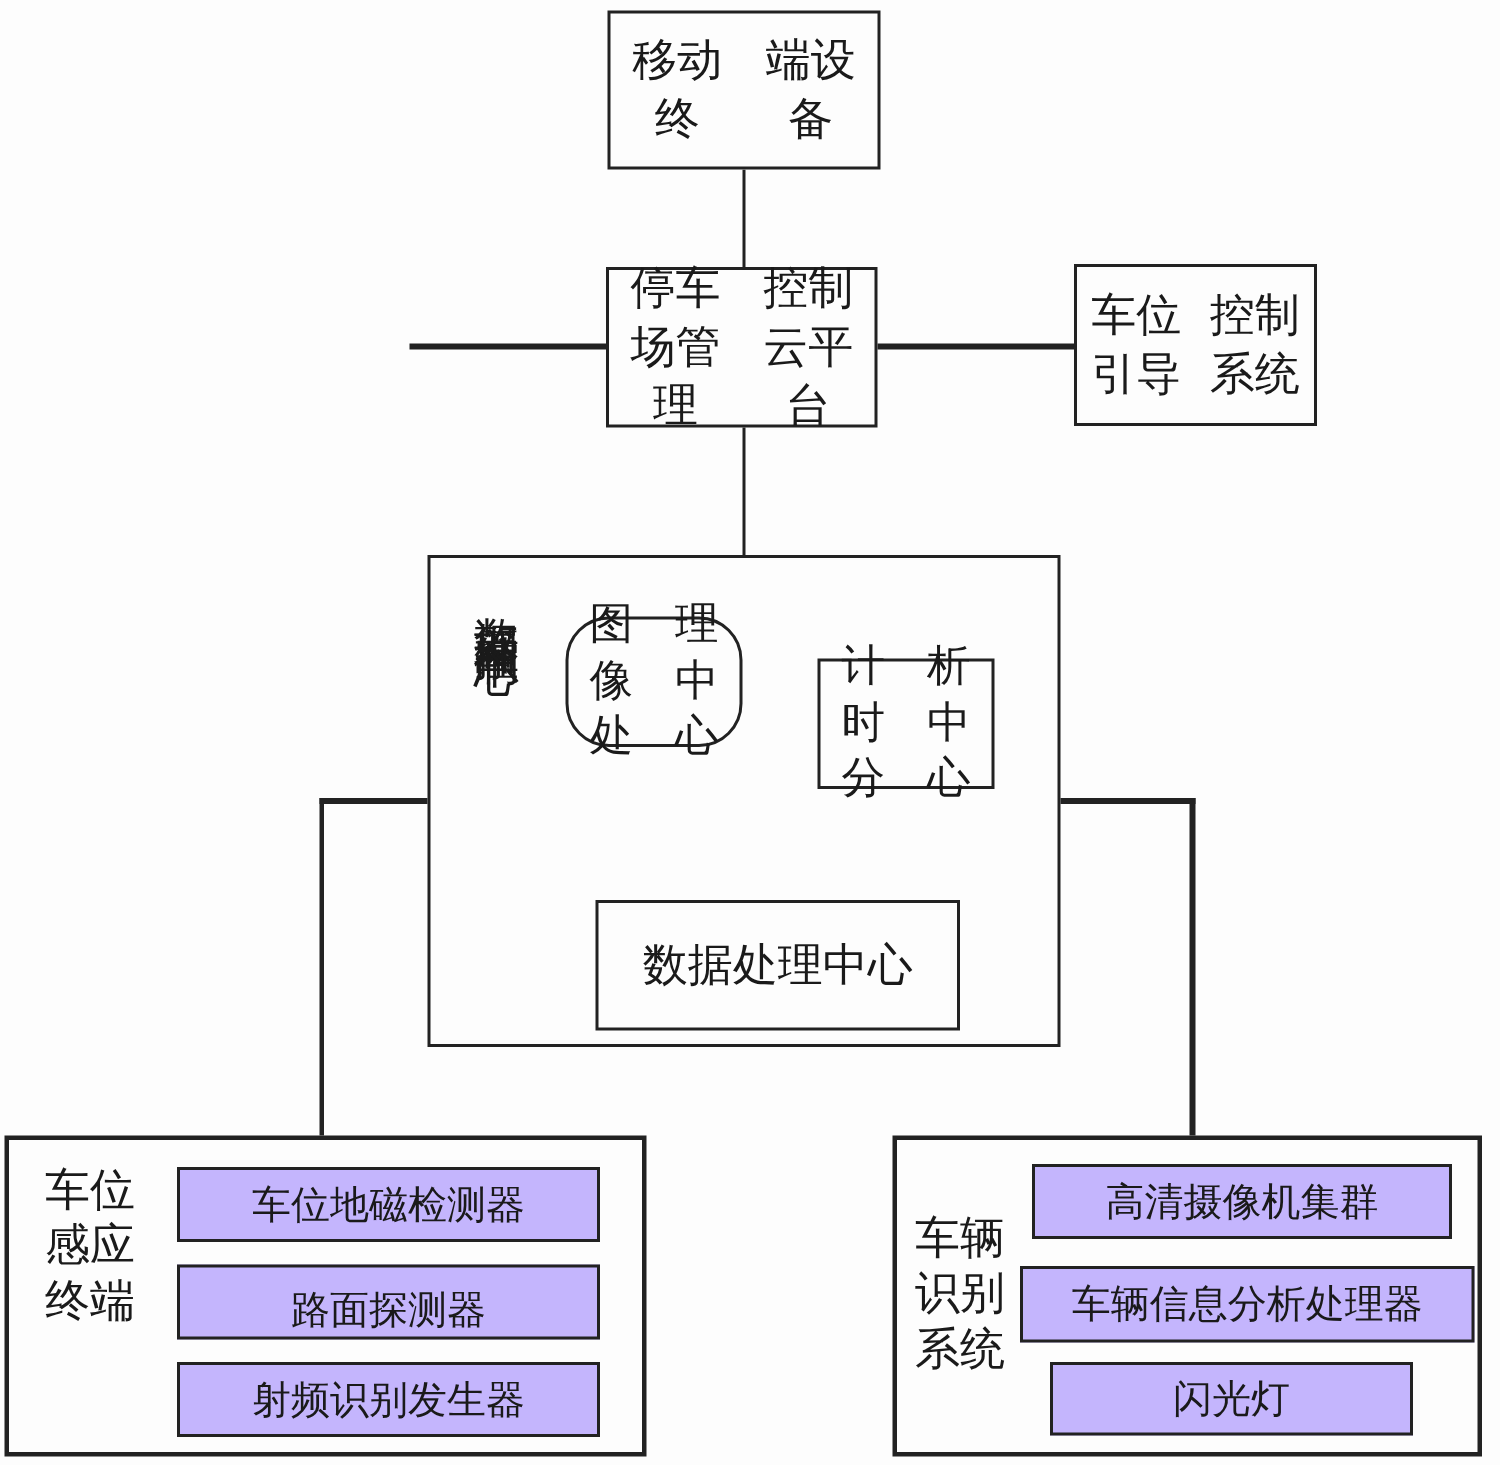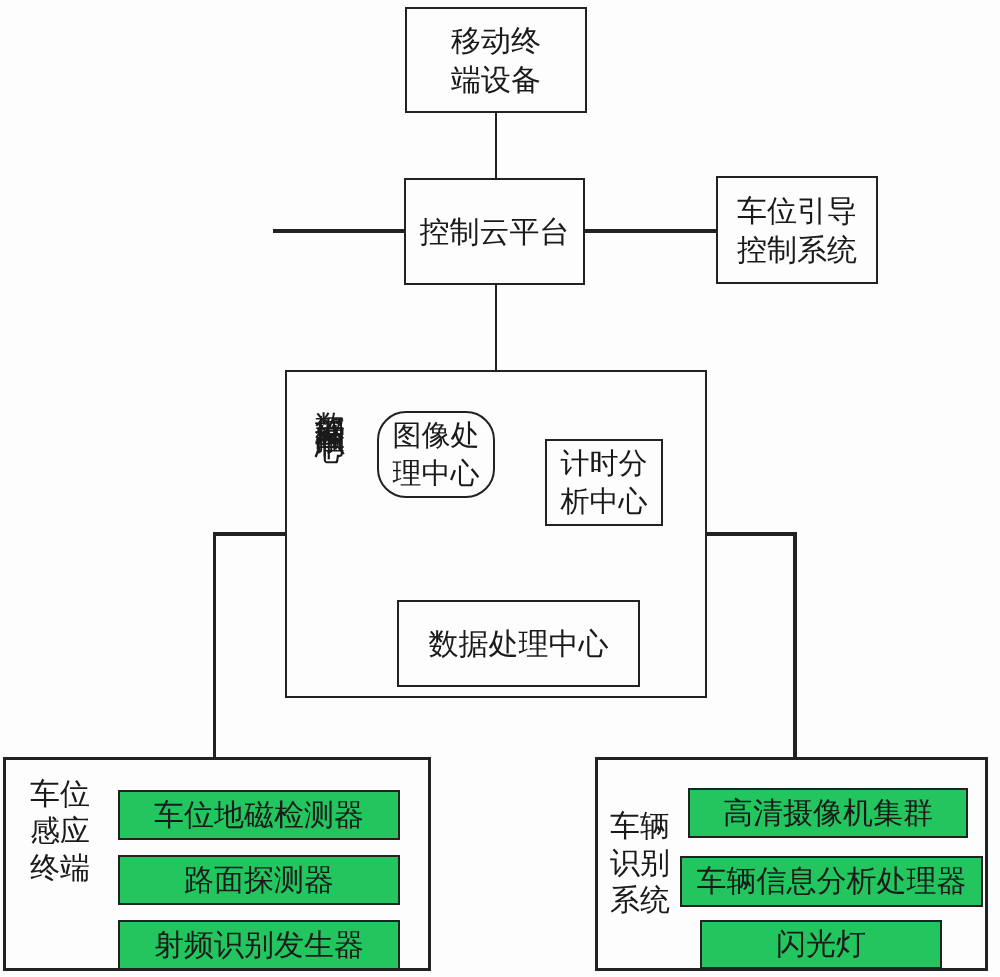--- a/index.html
+++ b/index.html
@@ -15,21 +15,20 @@
     background: #fdfdfd;
     overflow: hidden;
     color: #1a1a1a;
   }
   .box {
     position: absolute;
     box-sizing: border-box;
     border: 2px solid #222222;
     background: #fdfdfd;
     display: flex;
-    flex-direction: column;
     align-items: center;
     justify-content: center;
     text-align: center;
     font-size: 30px;
     line-height: 1.3;
   }
   .container-box {
     position: absolute;
     box-sizing: border-box;
     border: 3px solid #222222;
@@ -53,27 +52,26 @@
     width: 66px;
     text-align: center;
     font-size: 30px;
     line-height: 1.23;
   }
   .side-label span { display: block; }
   .inner-item {
     position: absolute;
     box-sizing: border-box;
     border: 2px solid #222222;
-    background: #22c55e;
+    background: #c4b5fd;
     display: flex;
     align-items: center;
     justify-content: center;
     text-align: center;
-    font-size: 30px;
-    margin-top: 12px;
+    font-size: 26px;
   }
 </style>
 </head>
 <body>
 
 <div class="canvas">
 
   <div class="line" style="left:495px; top:113px; width:2px; height:66px;"></div>
   <div class="line" style="left:273px; top:229px; width:133px; height:4px;"></div>
   <div class="line" style="left:584px; top:229px; width:134px; height:4px;"></div>
@@ -89,20 +87,21 @@
   <div class="line" style="left:706px; top:532px; width:91px; height:4px;"></div>
   <div class="line" style="left:793px; top:532px; width:4px; height:227px;"></div>
 
   <div class="box" style="left:405px; top:7px; width:182px; height:106px;">
     <span>移动终</span>
     <span>端设备</span>
   </div>
 
 
   <div class="box" style="left:404px; top:178px; width:181px; height:107px;">
+    <span>停车场管理</span>
     <span>控制云平台</span>
   </div>
 
   <div class="box" style="left:716px; top:176px; width:162px; height:108px;">
     <span>车位引导</span>
     <span>控制系统</span>
   </div>
 
   <div class="container-box" style="left:285px; top:370px; width:422px; height:328px; border-width:2px;"></div>
   <div class="vlabel" style="left:314px; top:388px; height:290px;">数据管理控制中心</div>
@@ -123,21 +122,21 @@
 
   <div class="container-box" style="left:3px; top:757px; width:428px; height:214px;"></div>
   <div class="side-label" style="left:27px; top:776px;">
     <span>车位</span>
     <span>感应</span>
     <span>终端</span>
   </div>
   <div class="inner-item" style="left:118px; top:778px; width:282px; height:50px;">
     <span>车位地磁检测器</span>
   </div>
-  <div class="inner-item" style="left:118px; top:843px; width:282px; height:50px;">
+  <div class="inner-item" style="left:118px; top:843px; width:282px; height:50px;align-items:flex-end;">
     <span>路面探测器</span>
   </div>
   <div class="inner-item" style="left:118px; top:908px; width:282px; height:50px;">
     <span>射频识别发生器</span>
   </div>
 
   <div class="container-box" style="left:595px; top:757px; width:393px; height:214px;"></div>
   <div class="side-label" style="left:607px; top:808px;">
     <span>车辆</span>
     <span>识别</span>

